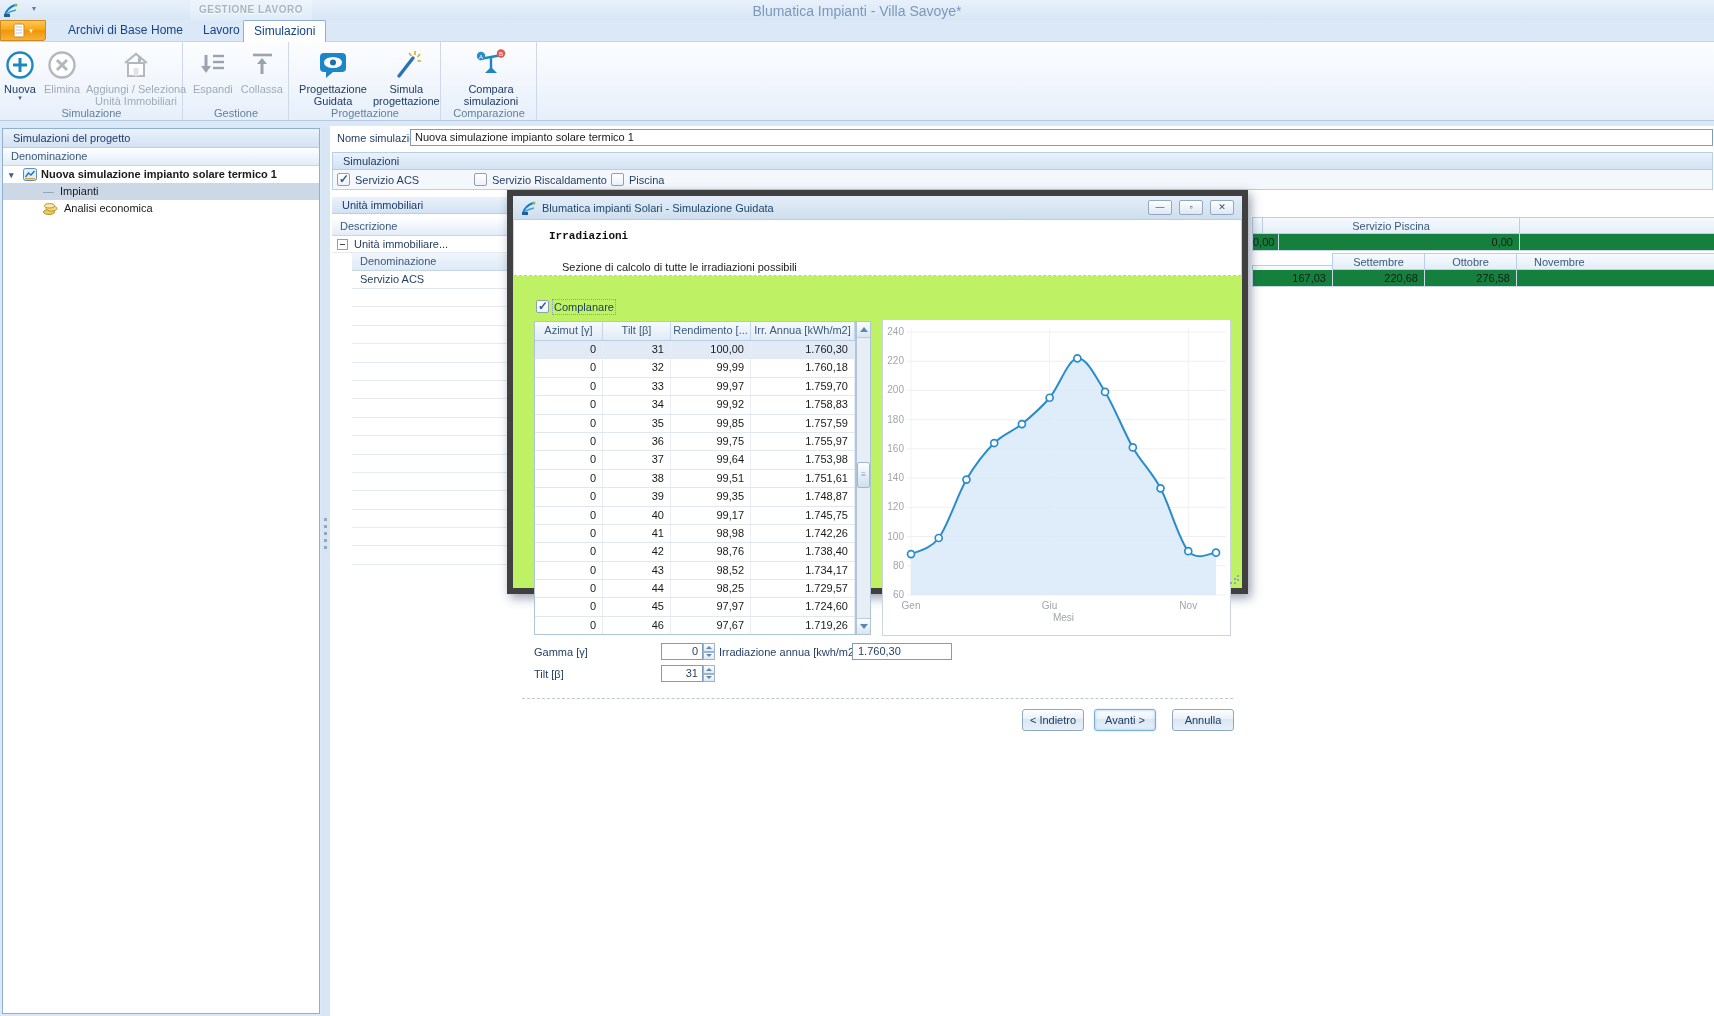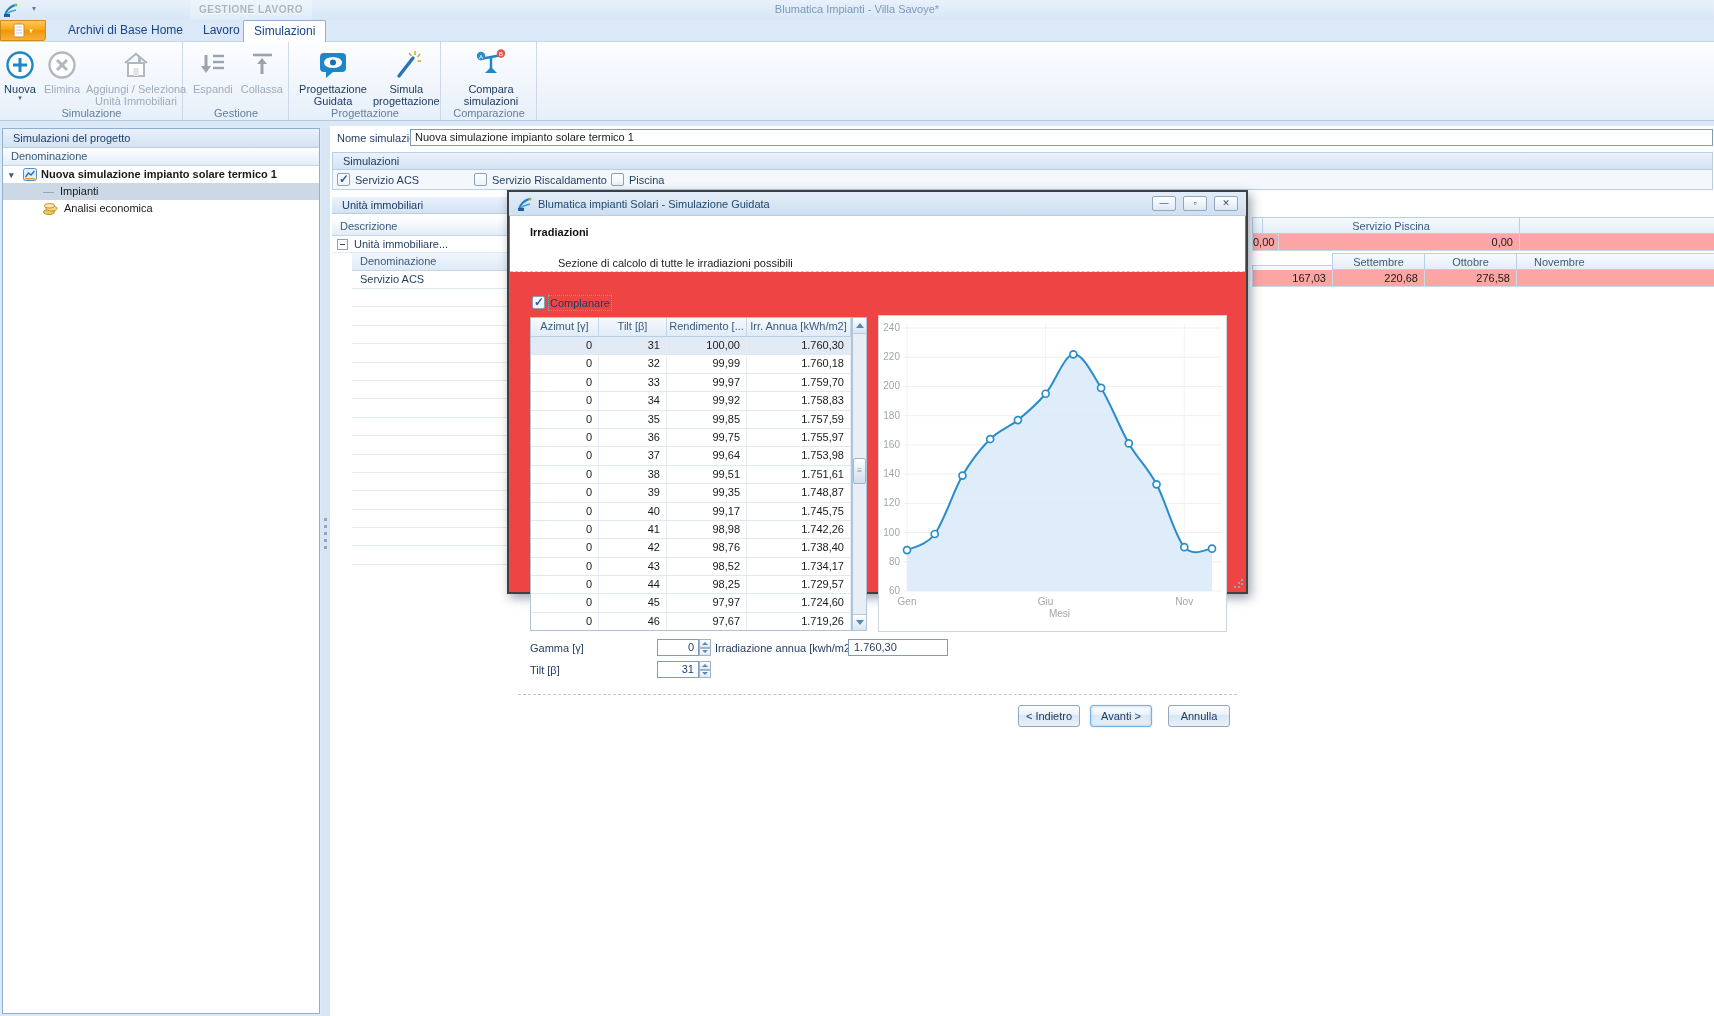--- a/index.html
+++ b/index.html
@@ -2,21 +2,21 @@
 <html><head>
 <meta charset="utf-8">
 <style>
   html,body{margin:0;padding:0;background:#c7d8ea;}
   .app{position:relative;width:1714px;height:1016px;background:#dbe8f7;overflow:hidden;
        font-family:"Liberation Sans",sans-serif;font-size:11px;color:#1f3a5f;}
   .abs{position:absolute;}
   
   .titlebar{position:absolute;left:0;top:0;width:100%;height:20px;
     background:linear-gradient(#e8f1fb,#d7e6f5);}
-  .win-title{position:absolute;left:0;right:0;top:3px;text-align:center;color:#7b98bb;font-size:11px;}
+  .win-title{position:absolute;left:0;right:0;top:3px;text-align:center;color:#7b98bb;font-size:14px;}
   .ctx-group{position:absolute;left:190px;top:0;width:122px;height:20px;text-align:center;
     background:linear-gradient(#eef5fc,#dfecf8);border-radius:3px 3px 0 0;
     color:#a9b4bf;font-weight:bold;font-size:10px;line-height:20px;letter-spacing:.5px;
     text-shadow:0 1px 0 #fff;}
   .qat-caret{position:absolute;left:32px;top:4px;width:12px;height:12px;color:#5f7c9c;font-size:8px;}
   
   .tabrow{position:absolute;left:0;top:20px;width:100%;height:21px;}
   .appbtn{position:absolute;left:0;top:0;width:46px;height:21px;border-radius:0 0 3px 0;
     background:linear-gradient(#ffc45c,#f8a912 45%,#ef9405 46%,#f6b13a);
     border:1px solid #cd8a1d;box-sizing:border-box;display:flex;align-items:center;justify-content:center;gap:2px;}
@@ -54,34 +54,34 @@
   .txt-input{position:absolute;background:#fff;border:1px solid #7f9db9;box-sizing:border-box;
     padding:1px 4px;line-height:13px;color:#1a1a1a;}
   .groupbox{position:absolute;border:1px solid #b9cfe4;box-sizing:border-box;background:#f4f8fd;}
   .cb{display:inline-block;width:13px;height:13px;border:1px solid #8da0b5;border-radius:2px;
     background:linear-gradient(#fefefe,#edf2f8);position:relative;vertical-align:middle;box-sizing:border-box;}
   .cb.checked::after{content:"✓";position:absolute;left:1px;top:-2px;color:#2c5aa0;font-size:12px;font-weight:bold;}
   .cbrow{position:absolute;display:flex;align-items:center;gap:5px;}
   
   .hcell{background:linear-gradient(#f6fafd,#e4eef8);border:1px solid #b9cfe4;box-sizing:border-box;
     color:#3a5a7d;text-align:center;line-height:16px;position:absolute;height:17px;overflow:hidden;white-space:nowrap;}
-  .vcell{background:#fca5a5;border:1px solid #c9d9e8;border-top:none;box-sizing:border-box;color:#1a1a1a;
+  .vcell{background:#15803d;border:1px solid #c9d9e8;border-top:none;box-sizing:border-box;color:#1a1a1a;
     text-align:right;line-height:16px;position:absolute;height:17px;padding-right:6px;overflow:hidden;}
   .empty-row{height:17.4px;border-bottom:1px solid #e4ebf2;}
   
-  .dialog{position:absolute;left:507px;top:190px;width:741px;height:404px;background:#ef4444;
-    border:2px solid #404040;box-shadow:3px 4px 10px rgba(30,50,80,.45);box-sizing:border-box;z-index:10;}
+  .dialog{position:absolute;left:507px;top:190px;width:741px;height:404px;background:#bef264;
+    border:6px solid #404040;box-shadow:3px 4px 10px rgba(30,50,80,.45);box-sizing:border-box;z-index:10;}
   .dlg-title{position:absolute;left:0;top:0;right:0;height:24px;
     background:linear-gradient(#e3edf8,#cfdfef);display:flex;align-items:center;padding-left:8px;gap:5px;
     color:#20486e;font-size:11px;border-bottom:1px solid #b9cde2;box-sizing:border-box;}
   .dlg-sys{position:absolute;top:4px;width:24px;height:15px;border:1px solid #93a8bd;border-radius:2px;
     background:linear-gradient(#fff,#dde8f3);text-align:center;line-height:13px;font-size:9px;color:#34506e;box-sizing:border-box;}
   .dlg-white{position:absolute;left:1px;top:24px;right:1px;height:55px;background:#fff;
     border-bottom:1px dashed #b9c9da;}
-  .dlg-h1{position:absolute;left:20px;top:10px;font-weight:bold;color:#111;}
+  .dlg-h1{position:absolute;left:35px;top:10px;font-weight:bold;color:#111;font-family:Liberation Mono, monospace;}
   .dlg-h2{position:absolute;left:48px;top:26px;color:#222;margin-top:15px;}
   .irr-table{position:absolute;left:21px;top:125px;width:322px;height:314px;background:#fff;
     border:1px solid #b0c4d8;box-sizing:border-box;overflow:hidden;}
   .irr-head{display:flex;height:18px;background:linear-gradient(#f6fafd,#e0ebf7);border-bottom:1px solid #b9cfe4;}
   .irr-head div{border-right:1px solid #c5d6e8;box-sizing:border-box;text-align:center;line-height:17px;color:#3a5a7d;overflow:hidden;white-space:nowrap;}
   .irr-row{display:flex;height:17.4px;border-bottom:1px solid #dfe7ef;}
   .irr-row.sel{background:#e2ebf5;}
   .irr-cell{border-right:1px solid #e7edf4;box-sizing:border-box;text-align:right;padding-right:6px;line-height:17px;color:#1a1a1a;}
   .c0{width:68px;} .c1{width:68px;} .c2{width:80px;} .c3{width:104px;}
   .sbar{position:absolute;left:343px;top:125px;width:15px;height:314px;background:#e7eef6;

